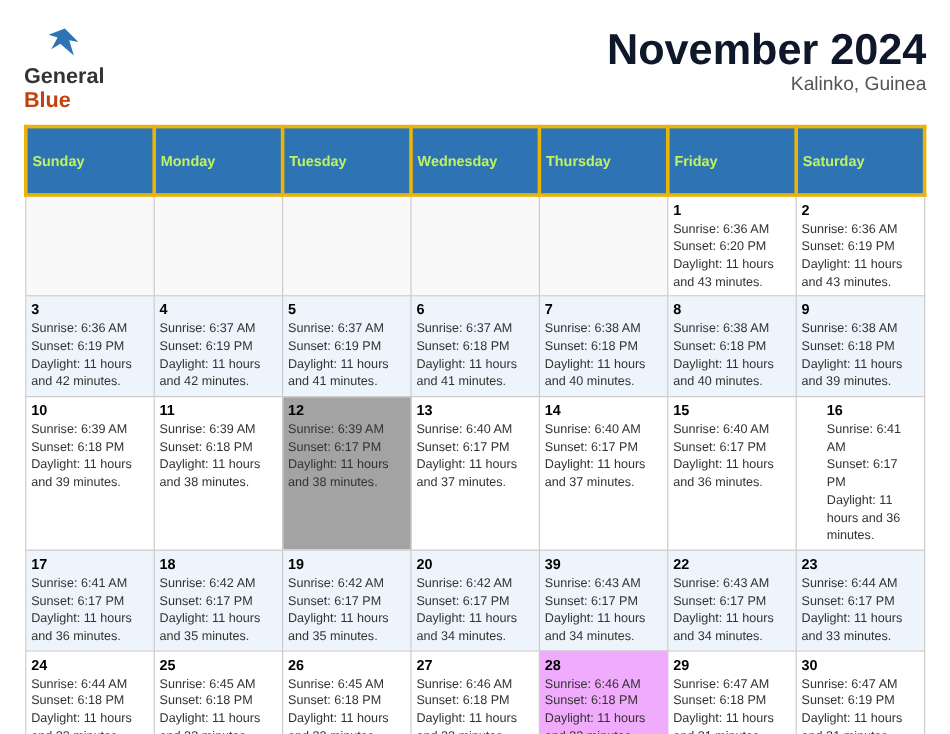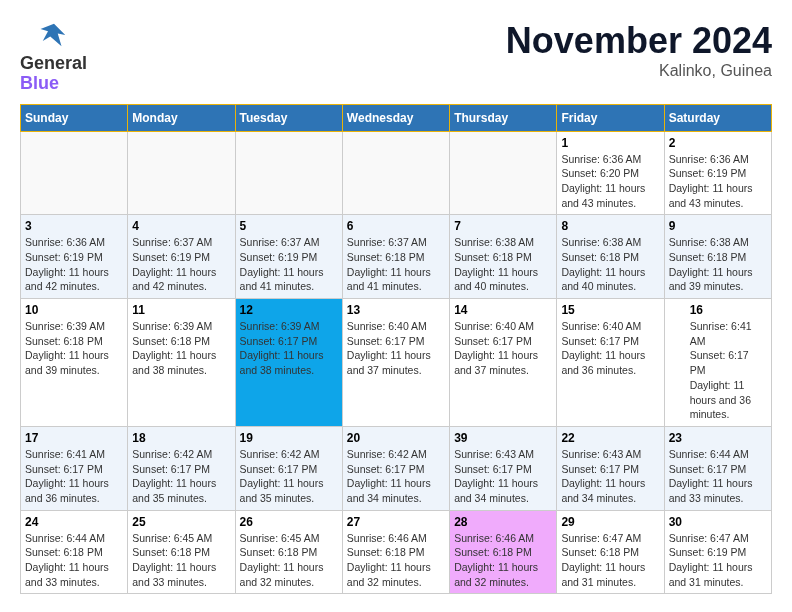--- a/index.html
+++ b/index.html
@@ -21,21 +21,21 @@
       align-items: center;
       gap: 4px;
       flex-direction: column;
     }
     .logo-text {
       font-size: 18px;
       font-weight: bold;
       line-height: 1.1;
     }
     .logo-general { color: #333; }
-    .logo-blue { color: #8b5cf6; }
+    .logo-blue { color: #c2410c; }
     .logo-bird {
       width: 30px;
       height: 30px;
     }
     .title-block {
       text-align: right;
     }
     .month-title {
       font-size: 36px;
       font-weight: bold;
@@ -45,26 +45,26 @@
       font-size: 16px;
       color: #555;
     }
     .calendar {
       width: 100%;
       border-collapse: collapse;
       font-size: 11px;
     }
     .calendar th {
       background-color: #2e74b5;
-      color: #ffffff;
-      padding: 6px 4px;
+      color: #bef264;
+      padding: 20px 4px;
       text-align: left;
       font-size: 12px;
       font-weight: bold;
-      border: 1px solid #eab308;
+      border: 3px solid #eab308;
     }
     .calendar td {
       border: 1px solid #ccc;
       vertical-align: top;
       padding: 4px;
       width: 106px;
       min-height: 80px;
       background: #fff;
     }
     .calendar td.empty {
@@ -167,21 +167,21 @@
       </tr>
       <tr>
         <td style="background: rgb(255, 255, 255);">
           <span class="day-num">10</span>
           <div class="day-info">Sunrise: 6:39 AM<br>Sunset: 6:18 PM<br>Daylight: 11 hours and 39 minutes.</div>
         </td>
         <td style="background: rgb(255, 255, 255);">
           <span class="day-num">11</span>
           <div class="day-info">Sunrise: 6:39 AM<br>Sunset: 6:18 PM<br>Daylight: 11 hours and 38 minutes.</div>
         </td>
-        <td style="background: #0ea5e9;">
+        <td style="background: #a3a3a3;">
           <span class="day-num">12</span>
           <div class="day-info">Sunrise: 6:39 AM<br>Sunset: 6:17 PM<br>Daylight: 11 hours and 38 minutes.</div>
         </td>
         <td style="background: rgb(255, 255, 255);">
           <span class="day-num">13</span>
           <div class="day-info">Sunrise: 6:40 AM<br>Sunset: 6:17 PM<br>Daylight: 11 hours and 37 minutes.</div>
         </td>
         <td style="background: rgb(255, 255, 255);">
           <span class="day-num">14</span>
           <div class="day-info">Sunrise: 6:40 AM<br>Sunset: 6:17 PM<br>Daylight: 11 hours and 37 minutes.</div>

